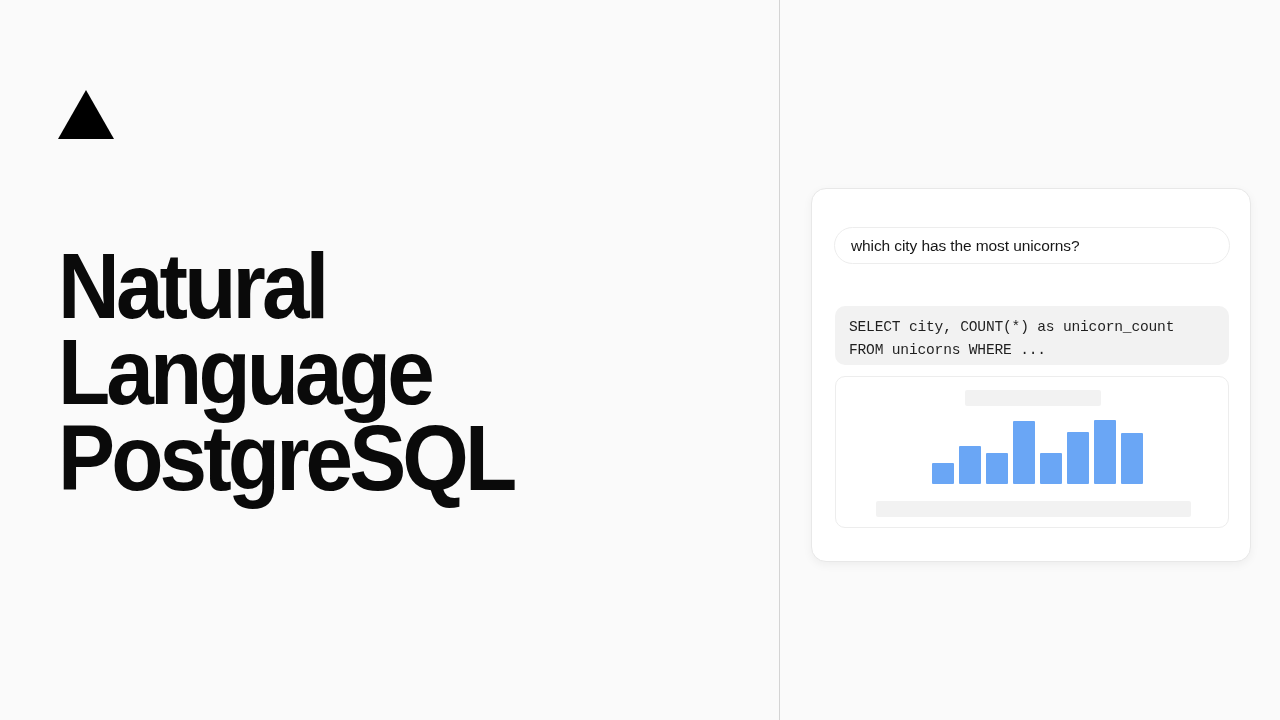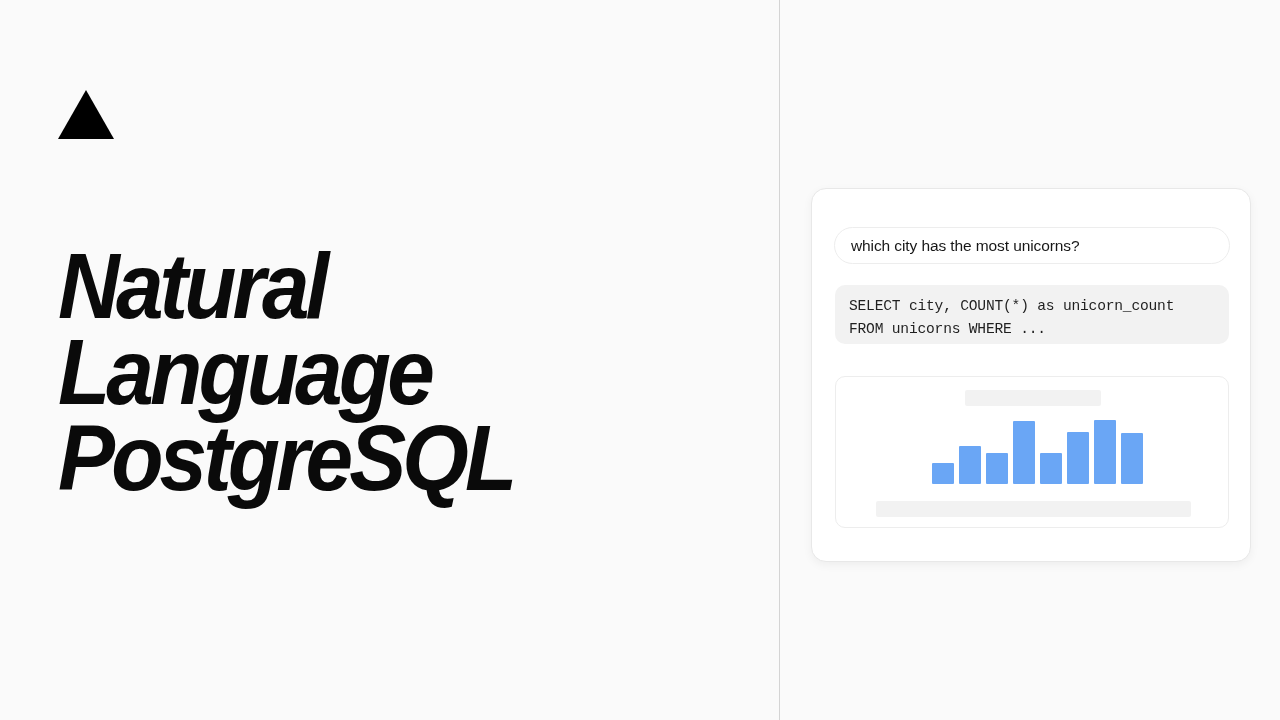--- a/index.html
+++ b/index.html
@@ -23,21 +23,20 @@
     background: #fafafa;
   }
 
   
   .hero-pane {
     position: relative;
     width: 780px;
     height: 720px;
     background: #fafafa;
     flex: 0 0 780px;
-    font-style: italic;
   }
 
   .logo-mark {
     position: absolute;
     left: 58px;
     top: 90px;
     width: 0;
     height: 0;
     border-left: 28px solid transparent;
     border-right: 28px solid transparent;
@@ -124,21 +123,21 @@
     font-family: "Liberation Sans", sans-serif;
     font-size: 15.5px;
     letter-spacing: -0.1px;
     color: #171717;
     white-space: nowrap;
   }
 
   .sql-block {
     position: absolute;
     left: 23px;   
-    top: 96px;   
+    top: 117px;   
     width: 394px;
     height: 59px;
     box-sizing: border-box;
     padding: 10px 14px 0 14px;
     background: #f2f2f2;
     border-radius: 10px;
   }
   .sql-text {
     margin: 0;
     font-family: "Liberation Mono", "DejaVu Sans Mono", monospace;

